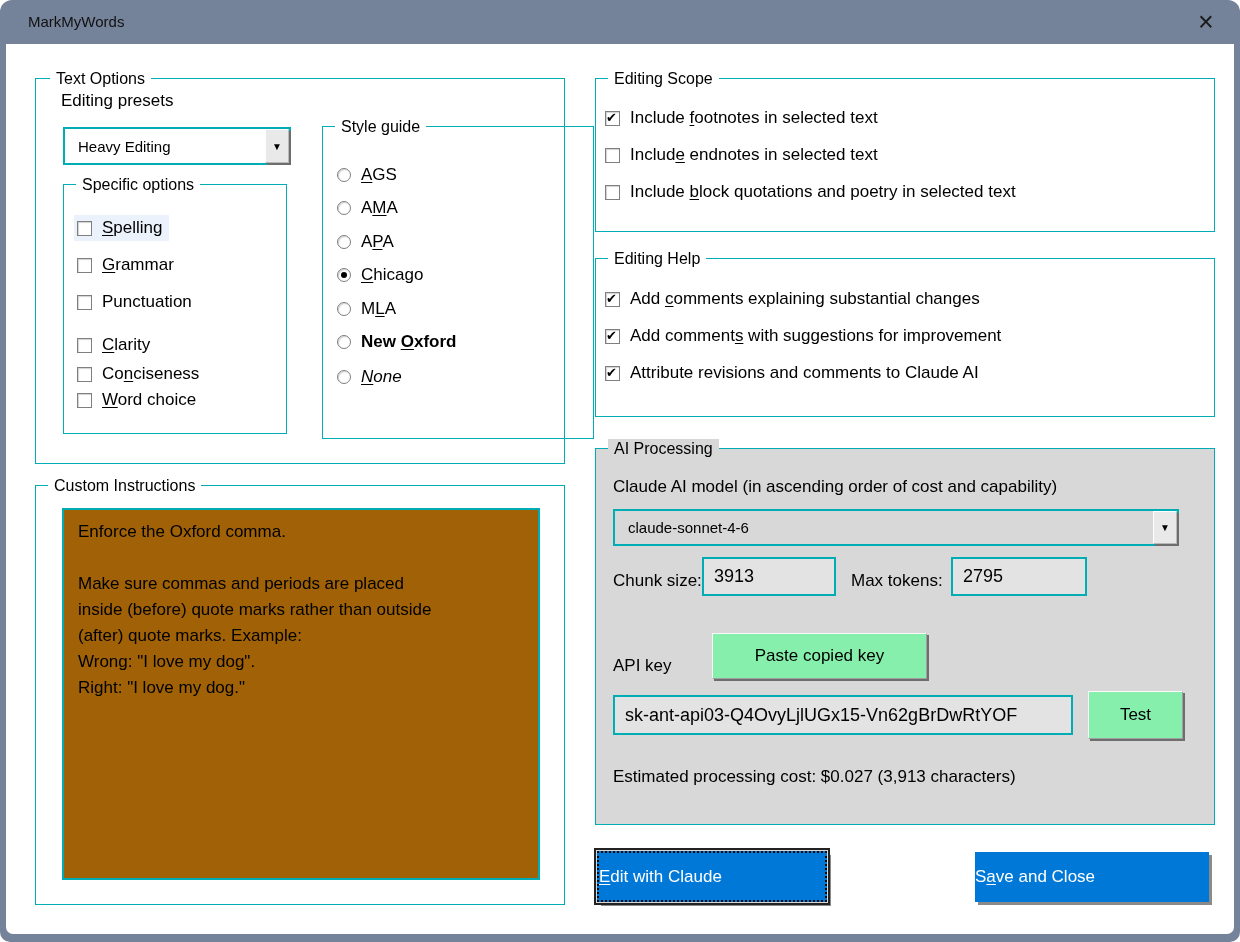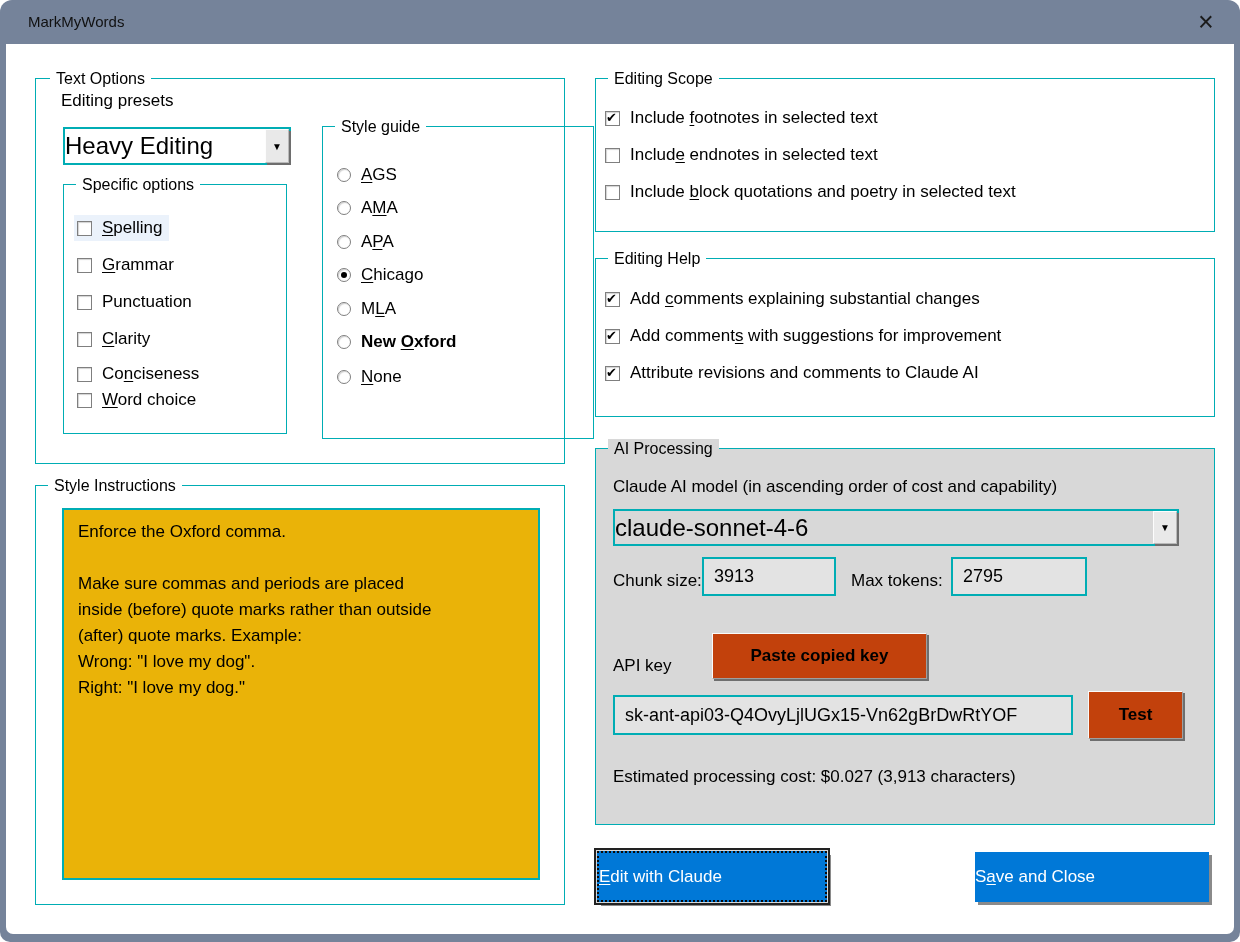--- a/index.html
+++ b/index.html
@@ -66,48 +66,47 @@
   .radio.selected::after{
     content:"";position:absolute;inset:3px;border-radius:50%;background:#000;
   }
   u{text-decoration:underline;text-underline-offset:2px;}
   
   .dd{
     position:absolute;background:#fff;border:2px solid var(--teal);
     display:flex;align-items:stretch;
   }
   .dd.gray{background:var(--panel);}
-  .dd .val{flex:1;display:flex;align-items:center;font-size:24px;overflow:hidden;white-space:nowrap;}
+  .dd .val{flex:1;display:flex;align-items:center;padding-left:13px;font-size:15px;overflow:hidden;white-space:nowrap;}
   .dd .arrow-btn{
     width:24px;flex:none;background:#E9E9E9;margin:0;
     border:1px solid #b9b9b9;border-top-color:#fdfdfd;border-left-color:#fdfdfd;
     box-shadow:2px 2px 0 #6e6e6e;
     display:flex;align-items:center;justify-content:center;
     font-size:10px;color:#000;
   }
   
   .tfield{
     position:absolute;border:2px solid var(--teal);background:var(--fieldgray);
     font-size:18px;display:flex;align-items:center;padding:0 10px;
     overflow:hidden;white-space:nowrap;
   }
   
   .ta{
-    position:absolute;border:2px solid var(--teal);background:#eab308;
+    position:absolute;border:2px solid var(--teal);background:#a16207;
     font-size:17px;line-height:26px;padding:9px 14px;
     white-space:pre-line;overflow:hidden;
   }
   
   .btn3d{
-    position:absolute;background:#c2410c;
+    position:absolute;background:#86efac;
     border:1px solid #9f9f9f;border-top-color:#fafafa;border-left-color:#fafafa;
     box-shadow:2px 2px 0 #6e6e6e;
     font-size:17px;display:flex;align-items:center;justify-content:center;
     cursor:default;
-    font-weight:bold;
   }
   
   .btn-blue{
     position:absolute;background:var(--blue);color:#fff;
     font-size:17px;display:flex;align-items:center;
     box-shadow:3px 3px 0 #8a8a8a;cursor:default;
   }
   .btn-blue.focused{
     border:2px dotted #0a0a0a;
     box-shadow:0 0 0 1px #d8d8d8,0 0 0 3px #222,4px 4px 0 #8a8a8a;
@@ -141,21 +140,21 @@
           <span><span></span><u>S</u><span>pelling</span></span>
         </div>
         <div class="row" style="left:10px;top:67px;">
           <span class="checkbox"></span>
           <span><span></span><u>G</u><span>rammar</span></span>
         </div>
         <div class="row" style="left:10px;top:104px;">
           <span class="checkbox"></span>
           <span><span>Punctuation</span><u></u><span></span></span>
         </div>
-        <div class="row" style="left:10px;top:141px;">
+        <div class="row" style="left:10px;top:147px;">
           <span class="checkbox"></span>
           <span><span></span><u>C</u><span>larity</span></span>
         </div>
         <div class="row" style="left:10px;top:176px;">
           <span class="checkbox"></span>
           <span><span>Co</span><u>n</u><span>ciseness</span></span>
         </div>
         <div class="row" style="left:10px;top:202px;">
           <span class="checkbox"></span>
           <span><span></span><u>W</u><span>ord choice</span></span>
@@ -182,29 +181,29 @@
           <span><span></span><u>C</u><span>hicago</span></span>
         </div>
         <div class="row" style="left:11px;top:169px;">
           <span class="radio"></span>
           <span><span>M</span><u>L</u><span>A</span></span>
         </div>
         <div class="row" style="left:11px;top:202px;font-weight:bold;">
           <span class="radio"></span>
           <span><span>New </span><u>O</u><span>xford</span></span>
         </div>
-        <div class="row" style="left:11px;top:237px;">
+        <div class="row" style="left:11px;top:237px;font-style:italic;">
           <span class="radio"></span>
           <span><span></span><u>N</u><span>one</span></span>
         </div>
       </div>
     </div>
 
     <div class="group" style="left:29px;top:441px;width:530px;height:420px;">
-      <span class="legend" style="left:12px;">Style Instructions</span>
+      <span class="legend" style="left:12px;">Custom Instructions</span>
       <div class="ta" style="left:26px;top:22px;width:478px;height:372px;">Enforce the Oxford comma.
 
 Make sure commas and periods are placed
 inside (before) quote marks rather than outside
 (after) quote marks. Example:
 Wrong: "I love my dog".
 Right: "I love my dog."</div>
     </div>
 
     <div class="group" style="left:589px;top:34px;width:620px;height:154px;">

